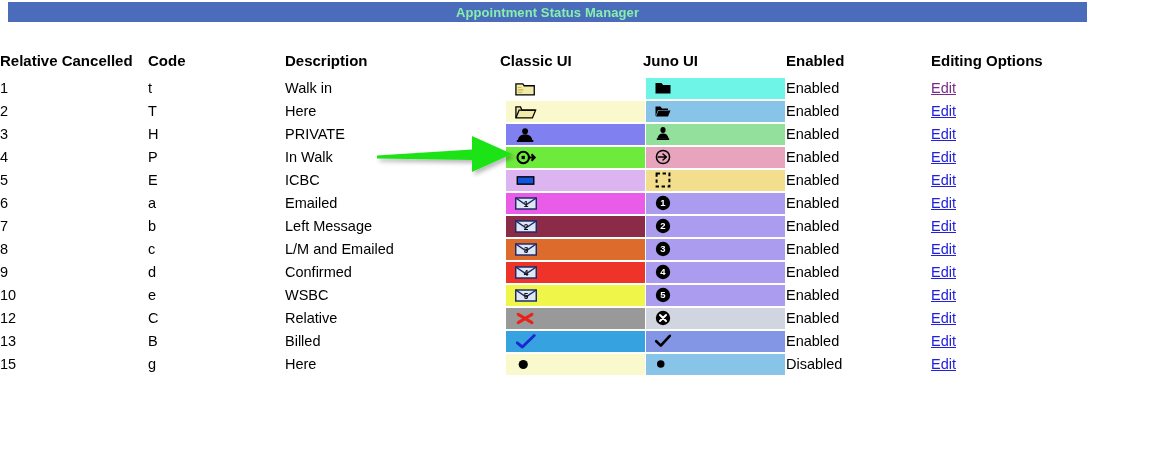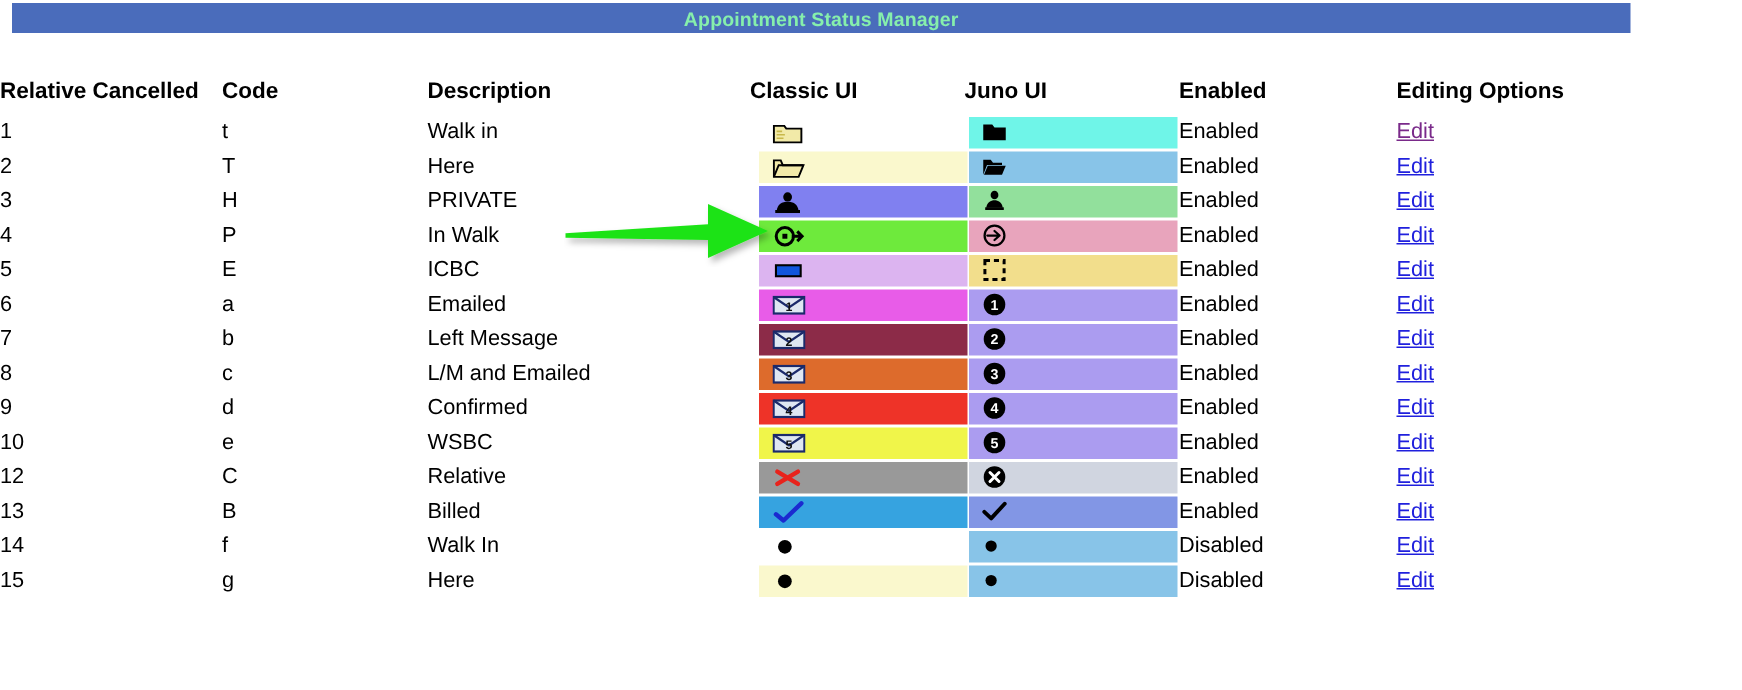--- a/index.html
+++ b/index.html
@@ -425,41 +425,20 @@
           <div class="swatch juno" style="background:#8296e5">
             <svg class="ico" viewBox="0 0 18 18">
               <path d="M2.2 9.2 L6.8 13.6 L15.8 3.8" fill="none" stroke="#000" stroke-width="2.6" stroke-linecap="round" stroke-linejoin="round"></path>
             </svg>
           </div>
         </td>
         <td class="t-en">Enabled</td>
         <td class="t-edit"><a class="edit-link" href="#">Edit</a></td>
       </tr>
       <tr>
-        <td class="t-pos">14</td>
-        <td class="t-code">f</td>
-        <td class="t-desc">Walk In</td>
-        <td class="t-sw">
-          <div class="swatch classic" style="background:#ffffff">
-            <svg class="ico" viewBox="0 0 24 18">
-              <circle cx="9" cy="9" r="5" fill="#000"></circle>
-            </svg>
-          </div>
-        </td>
-        <td class="t-sw">
-          <div class="swatch juno" style="background:#88c4e8">
-            <svg class="ico" viewBox="0 0 24 18">
-              <circle cx="9" cy="9" r="5" fill="#000"></circle>
-            </svg>
-          </div>
-        </td>
-        <td class="t-en en-disabled">Disabled</td>
-        <td class="t-edit"><a class="edit-link" href="#">Edit</a></td>
-      </tr>
-      <tr>
         <td class="t-pos">15</td>
         <td class="t-code">g</td>
         <td class="t-desc">Here</td>
         <td class="t-sw">
           <div class="swatch classic" style="background:#faf8cd">
             <svg class="ico" viewBox="0 0 24 18">
               <circle cx="9" cy="9" r="5" fill="#000"></circle>
             </svg>
           </div>
         </td>

